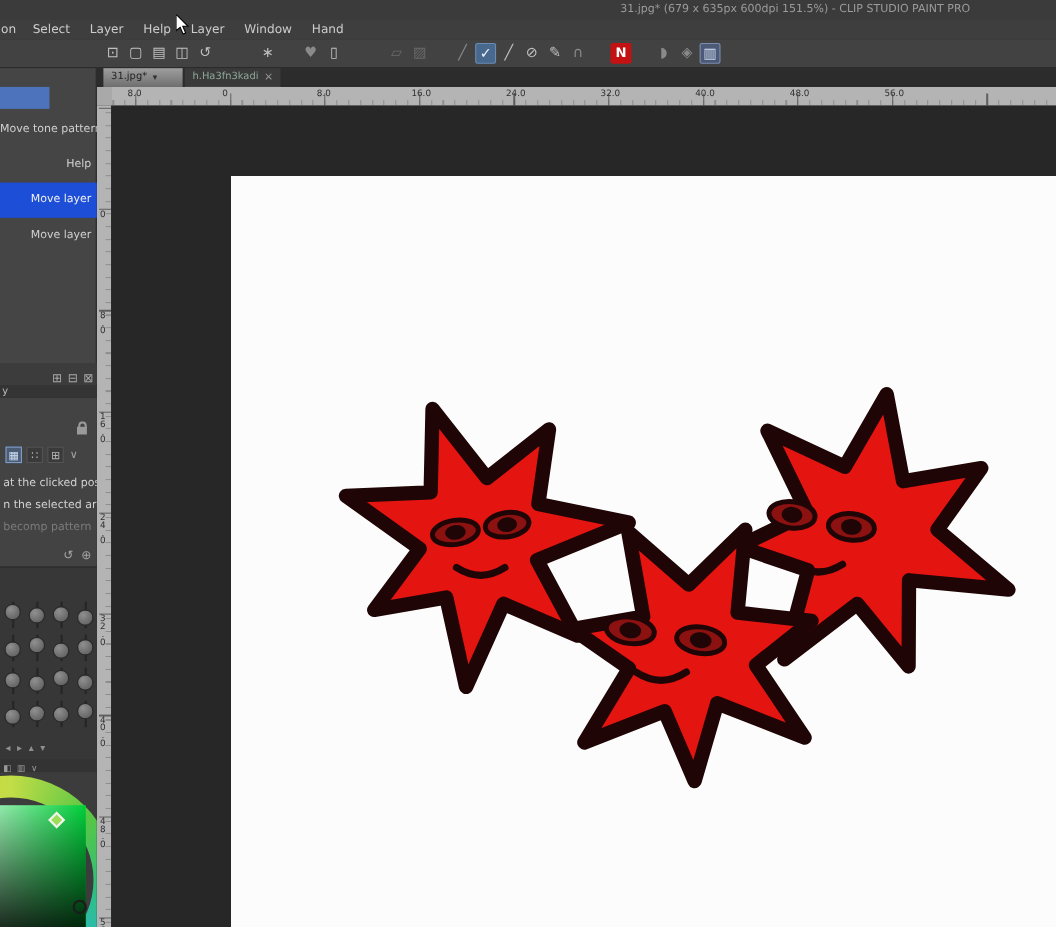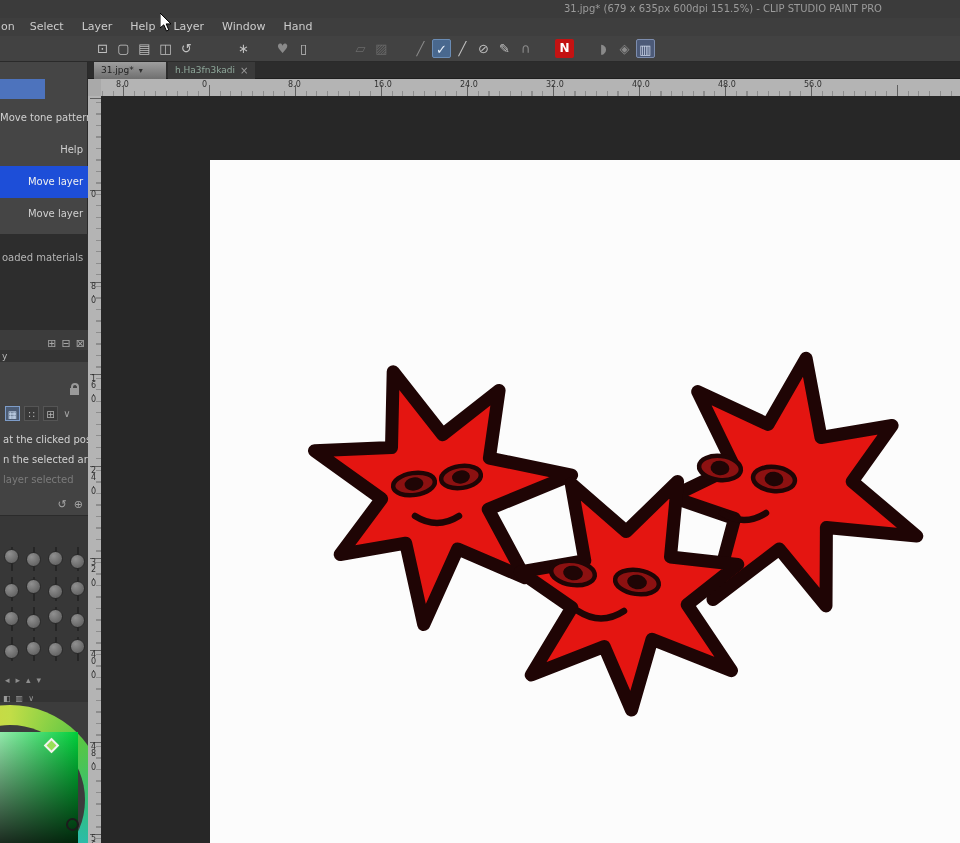--- a/index.html
+++ b/index.html
@@ -222,42 +222,39 @@
 
   <div id="sidebar">
     <div class="sel-block"></div>
     <div id="subtool-list">
         <div class="tool-row">Move tone pattern</div>
         <div class="tool-row">Help</div>
         <div class="tool-row active">Move layer</div>
         <div class="tool-row">Move layer</div>
       </div>
 
-    <div id="materials-panel">
-      <div id="materials-label">oaded materials</div>
-    </div>
 
     <div id="panel-icons"><span class="p-icon">⊞</span><span class="p-icon">⊟</span><span class="p-icon">⊠</span></div>
 
     <div id="tp-header">
       <span>y</span>
     </div>
 
     <div id="tool-property">
       <span class="lock"></span>
       <div id="tp-icons">
           <span class="tp-icon active">▦</span>
           <span class="tp-icon ">∷</span>
           <span class="tp-icon ">⊞</span>
           <span class="tp-icon chev">∨</span>
         </div>
       <div id="tp-options">
           <div class="tp-opt">at the clicked position</div>
           <div class="tp-opt">n the selected area</div>
-          <div class="tp-opt disabled">layer selected</div>
+          <div class="tp-opt disabled">becomp pattern</div>
         </div>
       <div id="tp-footer">
           <span class="tpf-icon">↺</span>
           <span class="tpf-icon">⊕</span>
         </div>
     </div>
 
     <div id="mixer-panel">
       <div id="mixer-grid">
           <div class="knob-cell">

